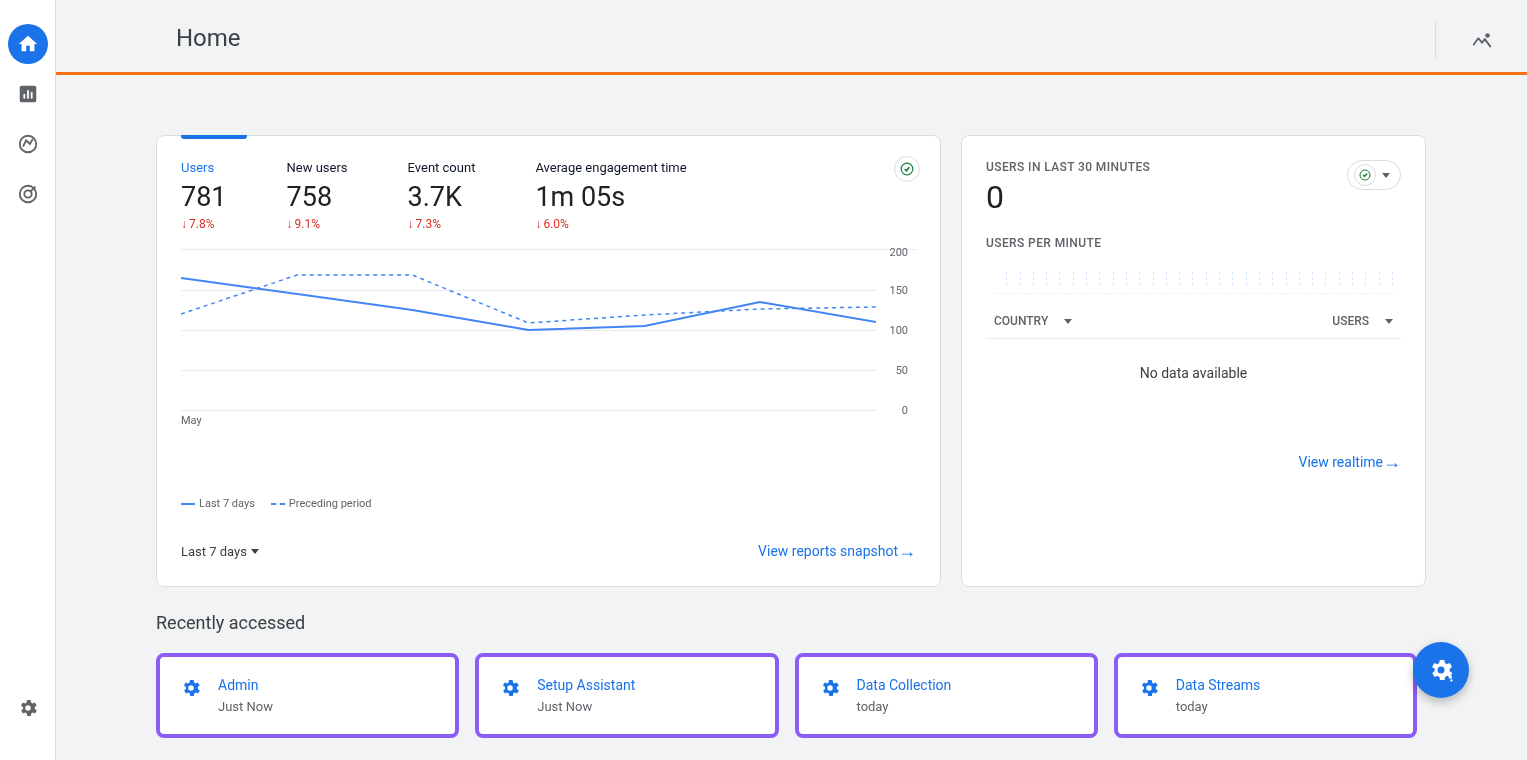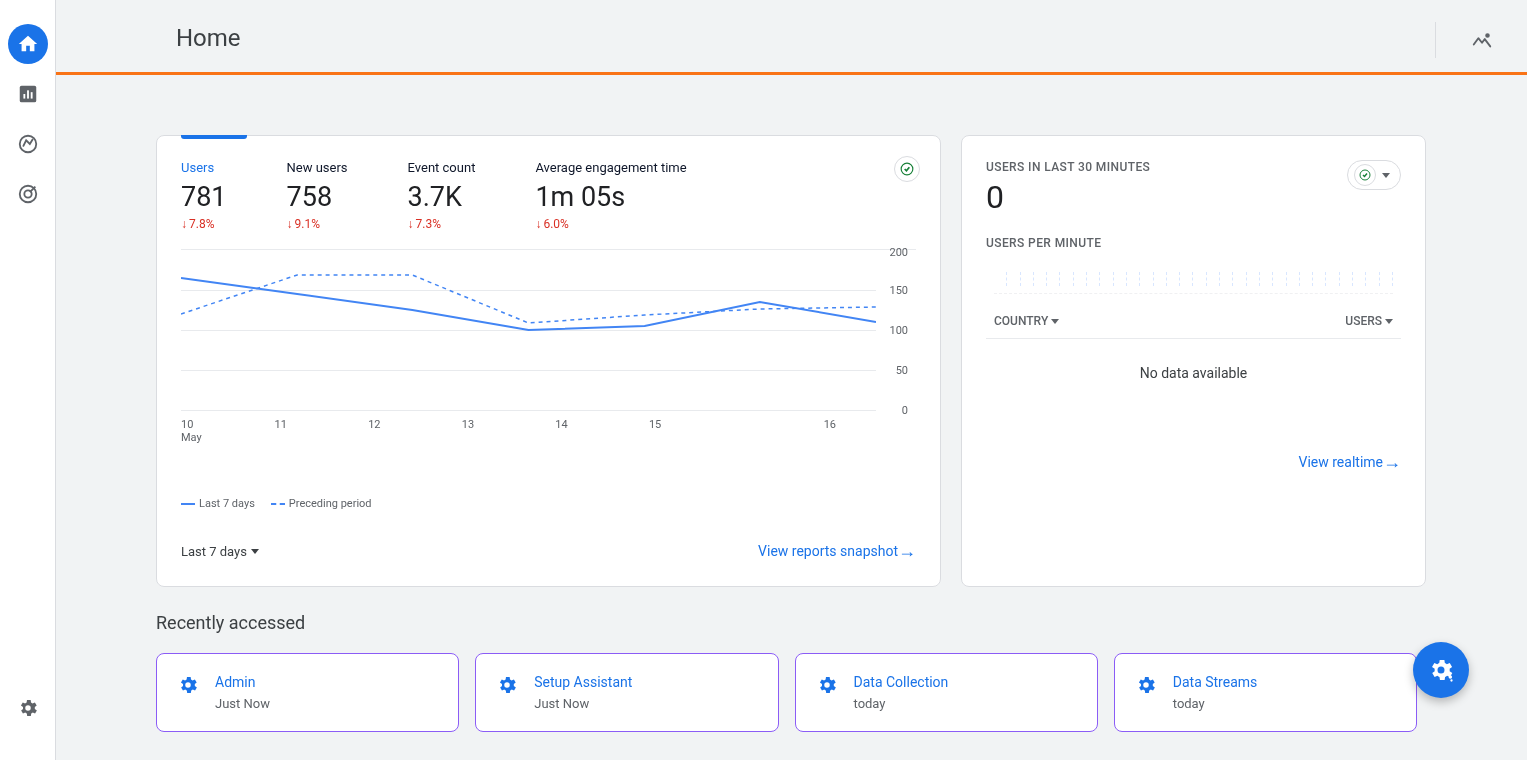--- a/index.html
+++ b/index.html
@@ -38,25 +38,25 @@
 .legend-dash { width:14px; height:0; border-top:2px dashed #4285f4; display:inline-block; vertical-align:middle; margin-right:4px; }
 .card-footer { display:flex; justify-content:space-between; align-items:center; margin-top:30px; }
 .dropdown { font-size:13px; color:#3c4043; display:flex; align-items:center; gap:4px; cursor:pointer; }
 .link-action { color:#1a73e8; font-size:14px; display:flex; align-items:center; cursor:pointer; }
 .rt-label { font-size:12px; color:#5f6368; letter-spacing:0.4px; font-weight:500; }
 .rt-value { font-size:32px; color:#202124; margin:4px 0 20px; }
 .rt-header { display:flex; justify-content:space-between; align-items:flex-start; }
 .bar-placeholder { height:30px; border-bottom:1px dashed #dadce0; margin:14px 8px 20px; opacity:0.4; display:flex; }
 .bar-placeholder i { flex:1; border-right:1px dashed #a0c3ff; height:14px; align-self:center; }
 .table-hdr { display:flex; justify-content:space-between; font-size:12px; color:#5f6368; font-weight:500; padding:0 8px 10px; border-bottom:1px solid #e8eaed; }
-.table-hdr span { display:flex; align-items:center; gap:3px; cursor:pointer; }
+.table-hdr span { display:flex; align-items:center; gap:16px; cursor:pointer; }
 .no-data { text-align:center; font-size:14px; color:#3c4043; padding:26px 0 70px; }
 .section-title { font-size:18px; color:#3c4043; margin-bottom:20px; font-weight:400; }
 .recent-row { display:flex; gap:16px; }
-.recent-card { flex:1; background:#fff; border:1px solid #8b5cf6; border-radius:8px; padding:20px; display:flex; gap:16px; cursor:pointer; }
+.recent-card { flex:1; background:#fff; border:4px solid #8b5cf6; border-radius:8px; padding:20px; display:flex; gap:16px; cursor:pointer; }
 .recent-card svg { width:22px; height:22px; color:#1a73e8; flex-shrink:0; }
 .recent-title { color:#1a73e8; font-size:14px; margin-bottom:6px; }
 .recent-time { color:#5f6368; font-size:13px; }
 .fab { position:fixed; right:58px; bottom:62px; width:56px; height:56px; border-radius:50%; background:#1a73e8; display:flex; align-items:center; justify-content:center; color:#fff; box-shadow:0 4px 10px rgba(0,0,0,0.25); cursor:pointer; }
 .fab svg { width:28px; height:28px; }
 .arrow-down { width:0; height:0; border-left:4px solid transparent; border-right:4px solid transparent; border-top:5px solid currentColor; }
 .arrow-right { font-size:18px; }
 svg.line-chart { position:absolute; top:0; left:0; width:calc(100% - 40px); height:162px; }
 </style>
 </head>
@@ -161,29 +161,20 @@
           <div class="y-label" style="top:74px">100</div>
           <div class="grid-line" style="top:120px"></div>
           <div class="y-label" style="top:114px">50</div>
           <div class="grid-line" style="top:160px"></div>
           <div class="y-label" style="top:154px">0</div>
           <svg class="line-chart" viewBox="0 0 700 162" preserveAspectRatio="none">
             <polyline points="0,64 117,25 233,25 350,73 467,65 583,59 700,57" fill="none" stroke="#4285f4" stroke-width="1.5" stroke-dasharray="4 4"></polyline>
             <polyline points="0,28 117,44 233,60 350,80 467,76 583,52 700,72" fill="none" stroke="#4285f4" stroke-width="2"></polyline>
           </svg>
           <div style="position:absolute;top:164px;left:0;right:40px;">
-            <div class="x-labels">
-              <span>10</span>
-                <span>11</span>
-                <span>12</span>
-                <span>13</span>
-                <span>14</span>
-                <span>15</span>
-                <span style="text-align:right">16</span>
-            </div>
             <div style="font-size:11px;color:#5f6368">May</div>
           </div>
         </div>
         <div style="height:40px"></div>
         <div class="legend">
           <span><i class="legend-line"></i><span>Last 7 days</span></span>
           <span><i class="legend-dash"></i><span>Preceding period</span></span>
         </div>
         <div class="card-footer">
           <div class="dropdown">

